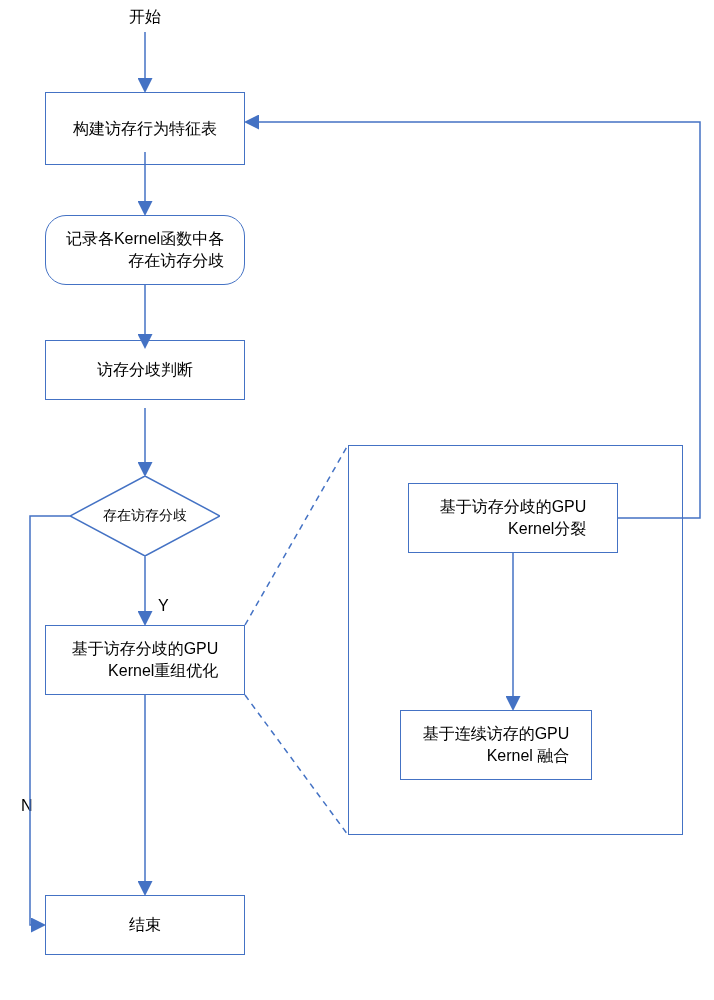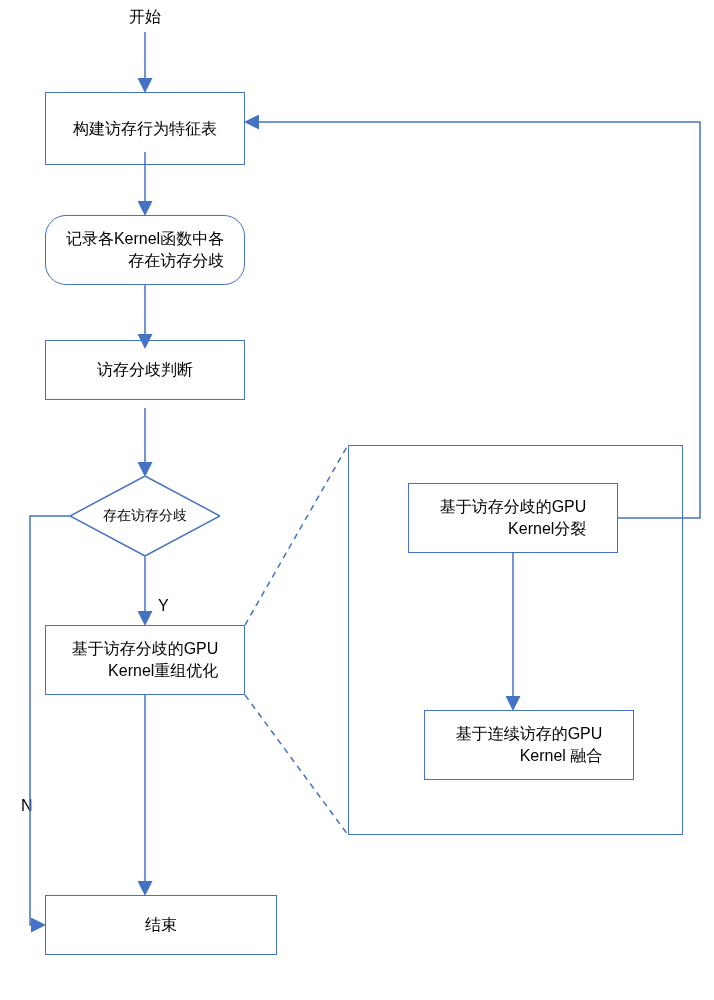--- a/index.html
+++ b/index.html
@@ -82,28 +82,28 @@
 
 <div class="subbox" style="left:348px; top:445px; width:335px; height:390px;"></div>
 
 <div class="node" style="left:408px; top:483px; width:210px; height:70px;">
   <div>
     <span>基于访存分歧的GPU</span><br>
     <span>Kernel分裂</span>
   </div>
 </div>
 
-<div class="node" style="left:424px; top:710px; width:210px; height:70px;">
+<div class="node" style="left:400px; top:710px; width:192px; height:70px;">
   <div>
     <span>基于连续访存的GPU</span><br>
     <span>Kernel 融合</span>
   </div>
 </div>
 
-<div class="node" style="left:45px; top:895px; width:232px; height:60px;">
+<div class="node" style="left:45px; top:895px; width:200px; height:60px;">
   <span>结束</span>
 </div>
 
 <svg class="arrows">
   <defs>
     <marker id="ah" markerWidth="10" markerHeight="10" refX="8" refY="5" orient="auto">
       <path d="M0,0 L10,5 L0,10 Z" fill="#4472c4"></path>
     </marker>
   </defs>
 

